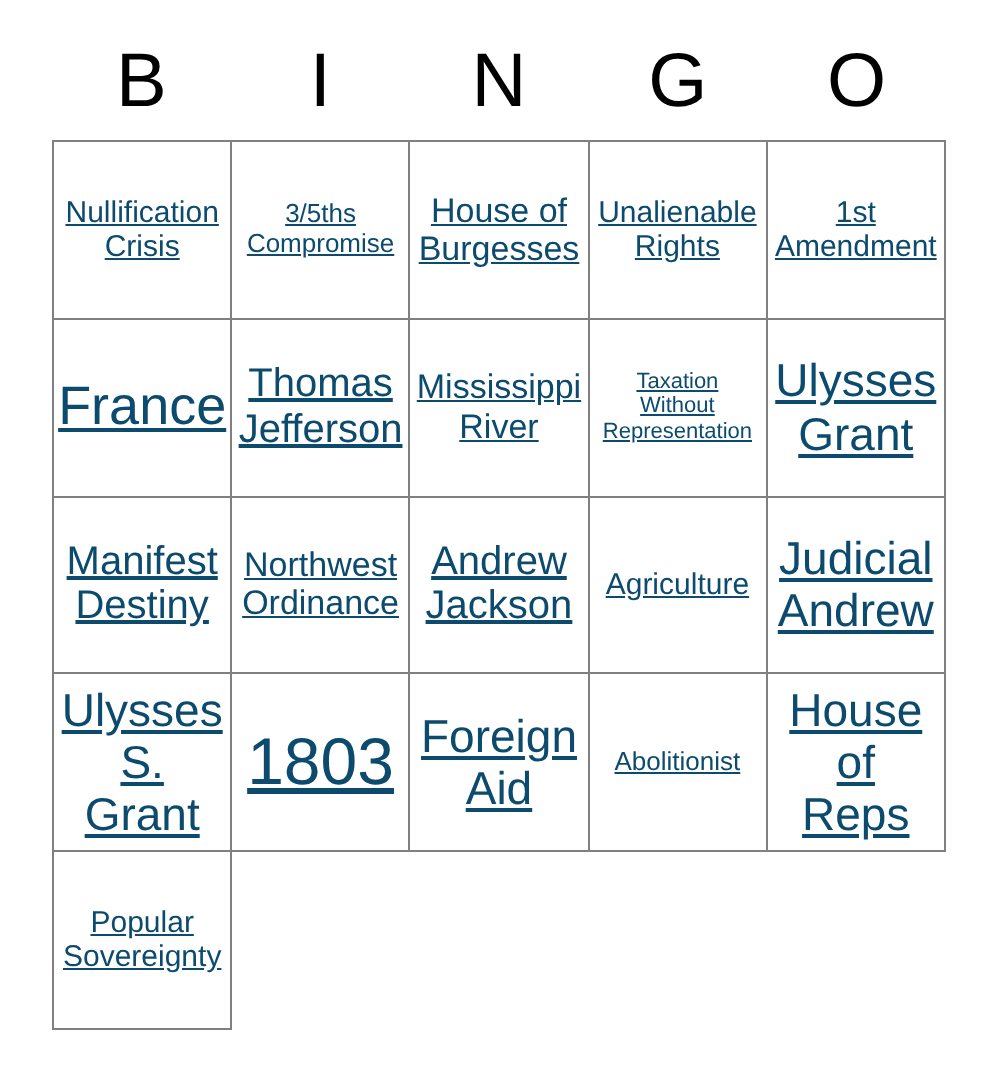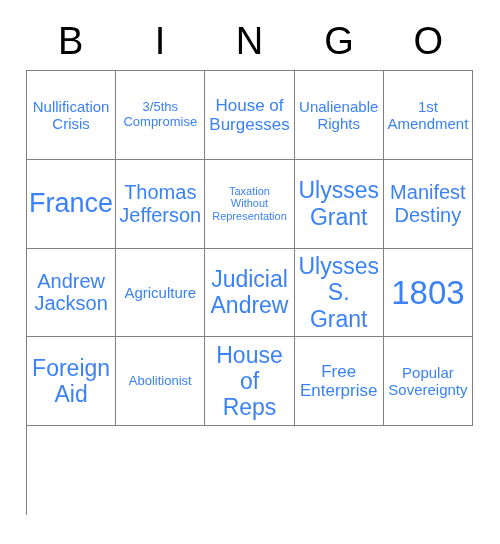--- a/index.html
+++ b/index.html
@@ -62,21 +62,22 @@
     text-align: center;
     padding: 2px 2px;
     overflow: hidden;
     background: #ffffff;
   }
   .cell-text {
     display: block;
     width: 100%;
     line-height: 1.14;
     white-space: pre-line;
-    color: #3b82f6;
+    color: #0c4a6e;
+    text-decoration: underline;
   }
   
   .fs-xs  { font-size: 11px; }
   .fs-s   { font-size: 13px; }
   .fs-m   { font-size: 15px; }
   .fs-ml  { font-size: 17px; }
   .fs-l   { font-size: 20px; }
   .fs-xl  { font-size: 23px; }
   .fs-xxl { font-size: 27px; }
   .fs-huge{ font-size: 33px; }
@@ -116,31 +117,39 @@
 Amendment</span>
       </div>
       <div class="cell">
         <span class="cell-text fs-xxl">France</span>
       </div>
       <div class="cell">
         <span class="cell-text fs-l">Thomas
 Jefferson</span>
       </div>
       <div class="cell">
+        <span class="cell-text fs-ml">Mississippi
+River</span>
+      </div>
+      <div class="cell">
         <span class="cell-text fs-xs">Taxation
 Without
 Representation</span>
       </div>
       <div class="cell">
         <span class="cell-text fs-xl">Ulysses
 Grant</span>
       </div>
       <div class="cell">
         <span class="cell-text fs-l">Manifest
 Destiny</span>
+      </div>
+      <div class="cell">
+        <span class="cell-text fs-ml">Northwest
+Ordinance</span>
       </div>
       <div class="cell">
         <span class="cell-text fs-l">Andrew
 Jackson</span>
       </div>
       <div class="cell">
         <span class="cell-text fs-m">Agriculture</span>
       </div>
       <div class="cell">
         <span class="cell-text fs-xl">Judicial
@@ -160,22 +169,18 @@
       </div>
       <div class="cell">
         <span class="cell-text fs-s">Abolitionist</span>
       </div>
       <div class="cell">
         <span class="cell-text fs-xl">House
 of
 Reps</span>
       </div>
       <div class="cell">
-        <span class="cell-text fs-ml">Free
-Enterprise</span>
-      </div>
-      <div class="cell">
         <span class="cell-text fs-m">Popular
 Sovereignty</span>
       </div>
     </div>
 
 </div>
 
 </body></html>

